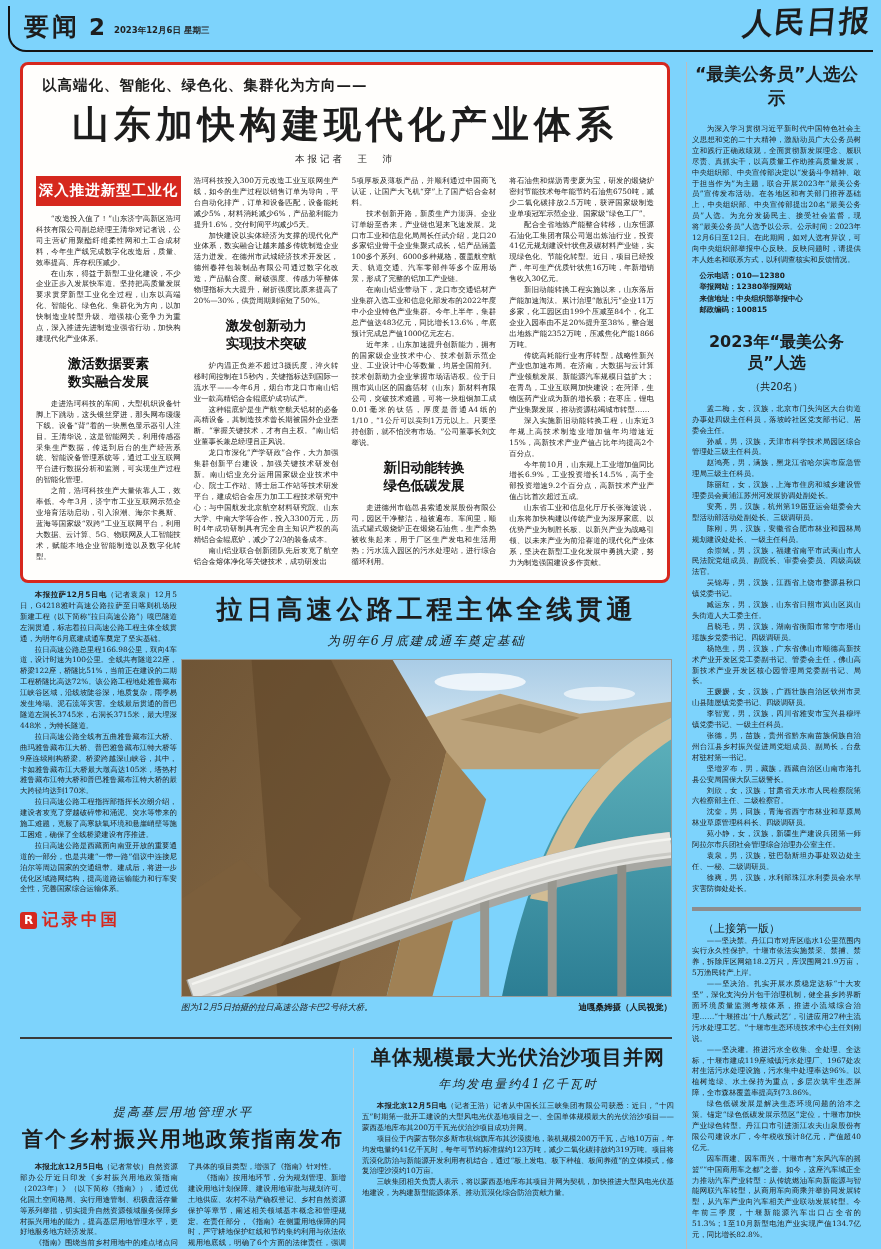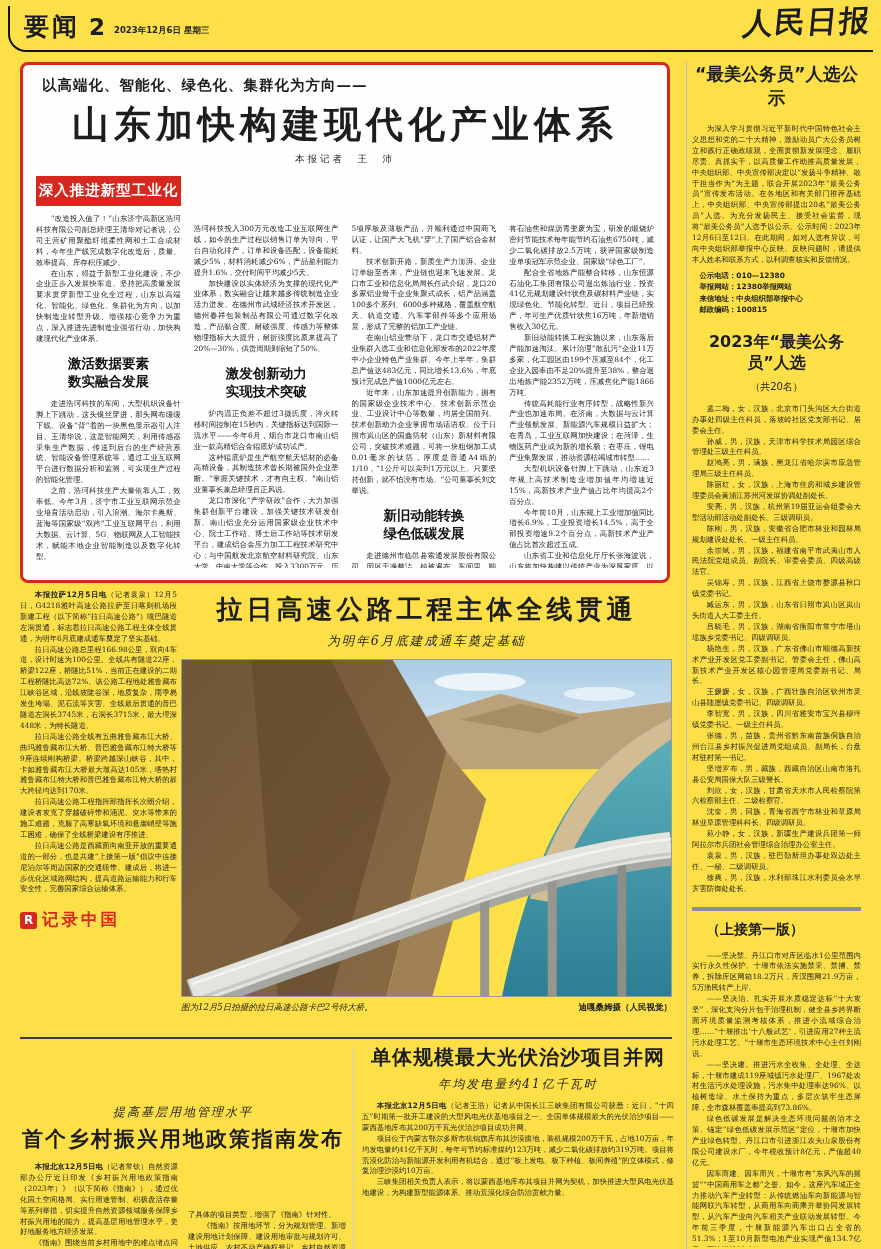--- a/index.html
+++ b/index.html
@@ -1,31 +1,31 @@
 <!DOCTYPE html>
 <html><head>
 <meta charset="utf-8">
 <style>
   html,body{margin:0;padding:0;background:#e8e8e4;}
-  .page{position:relative;width:881px;height:1249px;background:#fde047;overflow:hidden;
+  .page{position:relative;width:881px;height:1249px;background:#7dd3fc;overflow:hidden;
         font-family:"DejaVu Serif","Liberation Serif",serif;color:#1d1d1d;}
   
   .header{position:absolute;left:8px;top:6px;right:8px;height:46px;}
   .header-line{position:absolute;left:0;right:0;top:0;bottom:0;
                border-left:2.5px solid #141414;border-bottom:2.5px solid #141414;
                border-bottom-left-radius:18px;}
   .sec-wrap{position:absolute;left:16px;top:4px;display:flex;align-items:baseline;gap:9px;}
   .sec-title{font-family:"DejaVu Sans","Liberation Sans",sans-serif;font-weight:900;font-size:25px;letter-spacing:3px;}
   .sec-no{font-family:"DejaVu Sans",sans-serif;font-weight:900;font-size:23px;}
   .sec-date{font-family:"DejaVu Sans",sans-serif;font-weight:bold;font-size:8.5px;color:#222;position:relative;top:-2px;}
   .masthead{position:absolute;right:2px;top:-4px;font-family:"DejaVu Serif",serif;font-weight:900;
             font-size:30px;letter-spacing:2px;transform:skewX(-7deg) rotate(-1.5deg);}
   
   .para{font-size:7.4px;line-height:10.9px;text-align:justify;text-indent:2em;margin:0;color:#232323;}
-  .noind{text-indent:0;margin-top:48px;}
+  .noind{text-indent:0;}
   .para b{font-family:"DejaVu Sans",sans-serif;}
   .col-head{font-family:"DejaVu Sans","Liberation Sans",sans-serif;font-weight:bold;font-size:13.5px;
             line-height:18.5px;text-align:center;margin:9px 0 8px;color:#111;}
   
   .shd{position:absolute;left:20px;top:62px;width:650px;height:521px;border:3px solid #d6281e;
        border-radius:8px;background:#fffefc;box-sizing:border-box;padding:9px 13px 0;}
   .shd-kicker{font-family:"DejaVu Sans",sans-serif;font-weight:bold;font-size:14.5px;letter-spacing:1px;margin:2px 0 2px 6px;}
   .shd-headline{font-family:"DejaVu Sans","Liberation Sans",sans-serif;font-weight:900;font-size:37px;
                 letter-spacing:5px;text-align:center;margin:5px 0 3px;}
   .shd-byline{text-align:center;font-size:9.5px;letter-spacing:3px;margin:2px 0 10px;}
@@ -35,21 +35,21 @@
          font-size:14.5px;text-align:center;letter-spacing:1px;padding:5px 0 6px;margin:0 0 8px;}
   
   .rightcol{position:absolute;left:692px;top:62px;width:169px;height:1185px;overflow:hidden;}
   .gs-headline{font-family:"DejaVu Sans",sans-serif;font-weight:900;font-size:17.5px;text-align:center;
                letter-spacing:0;margin:0 0 14px;}
   .contact{font-size:7.4px;line-height:11.5px;font-weight:bold;text-indent:1em;margin:0;font-family:"DejaVu Sans",sans-serif;}
   .contacts{margin:4px 0 14px;}
   .rx-headline{font-family:"DejaVu Sans",sans-serif;font-weight:900;font-size:16px;text-align:center;margin:16px 0 6px;}
   .rx-sub{font-family:"DejaVu Sans",sans-serif;font-size:10px;text-align:center;margin:0 0 10px;}
   .rdivider{height:4px;background:#8d8d8d;margin:12px 0 10px;}
-  .cont-label{font-size:14px;font-weight:bold;margin:0 0 12px;text-indent:1em;}
+  .cont-label{font-size:11px;font-weight:normal;margin:0 0 0;text-indent:1em;}
   
   .lari-left{position:absolute;left:20px;top:590px;width:157px;height:446px;overflow:hidden;}
   .lari-main{position:absolute;left:181px;top:588px;width:491px;}
   .lari-headline{font-family:"DejaVu Sans",sans-serif;font-weight:900;font-size:26px;letter-spacing:4px;text-align:center;margin:4px 0 6px;}
   .lari-sub{font-size:12.5px;text-align:center;font-style:italic;letter-spacing:2px;margin:0 0 9px;}
   .photo{width:491px;height:338px;display:block;border:1px solid #9a9a96;box-sizing:border-box;}
   .caption{display:flex;justify-content:space-between;font-size:8.5px;margin-top:5px;font-style:italic;}
   .caption .credit{font-style:normal;font-weight:bold;}
   .logo-row{margin-top:14px;display:flex;align-items:center;}
   .logo-r{display:inline-block;width:17px;height:17px;background:#d6281e;color:#fff;font-family:"DejaVu Sans",sans-serif;
@@ -123,21 +123,21 @@
             <div>新旧动能转换</div>
             <div>绿色低碳发展</div>
           </div>
           <p class="para">走进德州市临邑县索通发展股份有限公司，园区干净整洁，植被遍布。车间里，顺流式罐式煅烧炉正在煅烧石油焦，生产余热被收集起来，用于厂区生产发电和生活用热；污水流入园区的污水处理站，进行综合循环利用。</p>
         </div>
       <div class="shd-col">
           <p class="para noind">将石油焦和煤沥青变废为宝，研发的煅烧炉密封节能技术每年能节约石油焦6750吨，减少二氧化碳排放2.5万吨，获评国家级制造业单项冠军示范企业、国家级“绿色工厂”。</p>
           <p class="para">配合全省地炼产能整合转移，山东恒源石油化工集团有限公司退出炼油行业，投资41亿元规划建设针状焦及碳材料产业链，实现绿色化、节能化转型。近日，项目已经投产，年可生产优质针状焦16万吨，年新增销售收入30亿元。</p>
           <p class="para">新旧动能转换工程实施以来，山东落后产能加速淘汰。累计治理“散乱污”企业11万多家，化工园区由199个压减至84个，化工企业入园率由不足20%提升至38%，整合退出地炼产能2352万吨，压减焦化产能1866万吨。</p>
           <p class="para">传统高耗能行业有序转型，战略性新兴产业也加速布局。在济南，大数据与云计算产业领航发展、新能源汽车规模日益扩大；在青岛，工业互联网加快建设；在菏泽，生物医药产业成为新的增长极；在枣庄，锂电产业集聚发展，推动资源枯竭城市转型……</p>
-          <p class="para">大型机织设备针脚上下跳动，山东近3年规上高技术制造业增加值年均增速近15%，高新技术产业产值占比年均提高2个百分点。</p>
+          <p class="para">深入实施新旧动能转换工程，山东近3年规上高技术制造业增加值年均增速近15%，高新技术产业产值占比年均提高2个百分点。</p>
           <p class="para">今年前10月，山东规上工业增加值同比增长6.9%，工业投资增长14.5%，高于全部投资增速9.2个百分点，高新技术产业产值占比首次超过五成。</p>
           <p class="para">山东省工业和信息化厅厅长张海波说，山东将加快构建以传统产业为深厚家底、以优势产业为制胜长板、以新兴产业为战略引领、以未来产业为前沿赛道的现代化产业体系，坚决在新型工业化发展中勇挑大梁，努力为制造强国建设多作贡献。</p>
         </div>
     </div>
   </section>
 
   <aside class="rightcol">
     <h2 class="gs-headline">“最美公务员”人选公示</h2>
     <div>
         <p class="para">为深入学习贯彻习近平新时代中国特色社会主义思想和党的二十大精神，激励动员广大公务员树立和践行正确政绩观，全面贯彻新发展理念、履职尽责、真抓实干，以高质量工作助推高质量发展，中央组织部、中央宣传部决定以“发扬斗争精神、敢于担当作为”为主题，联合开展2023年“最美公务员”宣传发布活动。在各地区和有关部门推荐基础上，中央组织部、中央宣传部提出20名“最美公务员”人选。为充分发扬民主、接受社会监督，现将“最美公务员”人选予以公示。公示时间：2023年12月6日至12日。在此期间，如对人选有异议，可向中央组织部举报中心反映。反映问题时，请提供本人姓名和联系方式，以利调查核实和反馈情况。</p>
@@ -182,21 +182,21 @@
         <p class="para">因车而建、因车而兴，十堰市有“东风汽车的摇篮”“中国商用车之都”之誉。如今，这座汽车城正全力推动汽车产业转型：从传统燃油车向新能源与智能网联汽车转型，从商用车向商乘并举协同发展转型，从汽车产业向汽车相关产业联动发展转型。今年前三季度，十堰新能源汽车出口占全省的51.3%；1至10月新型电池产业实现产值134.7亿元，同比增长82.8%。</p>
       </div>
   </aside>
 
   <div class="lari-left">
     <div>
         <p class="para"><b>本报拉萨12月5日电</b>（记者袁泉）12月5日，G4218雅叶高速公路拉萨至日喀则机场段新建工程（以下简称“拉日高速公路”）嘎巴隧道左洞贯通，标志着拉日高速公路工程主体全线贯通，为明年6月底建成通车奠定了坚实基础。</p>
         <p class="para">拉日高速公路总里程166.98公里，双向4车道，设计时速为100公里。全线共有隧道22座，桥梁122座，桥隧比51%，当前正在建设的二期工程桥隧比高达72%。该公路工程地处雅鲁藏布江峡谷区域，沿线坡陡谷深，地质复杂，雨季易发生垮塌、泥石流等灾害。全线最后贯通的普巴隧道左洞长3745米，右洞长3715米，最大埋深448米，为特长隧道。</p>
         <p class="para">拉日高速公路全线有五曲雅鲁藏布江大桥、曲玛雅鲁藏布江大桥、普巴雅鲁藏布江特大桥等9座连续刚构桥梁。桥梁跨越深山峡谷，其中，卡如雅鲁藏布江大桥最大墩高达105米，塔热村雅鲁藏布江特大桥和普巴雅鲁藏布江特大桥的最大跨径均达到170米。</p>
         <p class="para">拉日高速公路工程指挥部指挥长次朗介绍，建设者攻克了穿越破碎带和涌泥、突水等带来的施工难题，克服了高寒缺氧环境和悬崖峭壁等施工困难，确保了全线桥梁建设有序推进。</p>
-        <p class="para">拉日高速公路是西藏面向南亚开放的重要通道的一部分，也是共建“上接第一版”倡议中连接尼泊尔等周边国家的交通纽带。建成后，将进一步优化区域路网结构，提高道路运输能力和行车安全性，完善国家综合运输体系。</p>
+        <p class="para">拉日高速公路是西藏面向南亚开放的重要通道的一部分，也是共建“一带一路”倡议中连接尼泊尔等周边国家的交通纽带。建成后，将进一步优化区域路网结构，提高道路运输能力和行车安全性，完善国家综合运输体系。</p>
       </div>
     <div class="logo-row">
       <span class="logo-r">R</span>
       <span class="logo-text">记录中国</span>
     </div>
   </div>
 
   <div class="lari-main">
     <h2 class="lari-headline">拉日高速公路工程主体全线贯通</h2>
     <div class="lari-sub">为明年6月底建成通车奠定基础</div>

